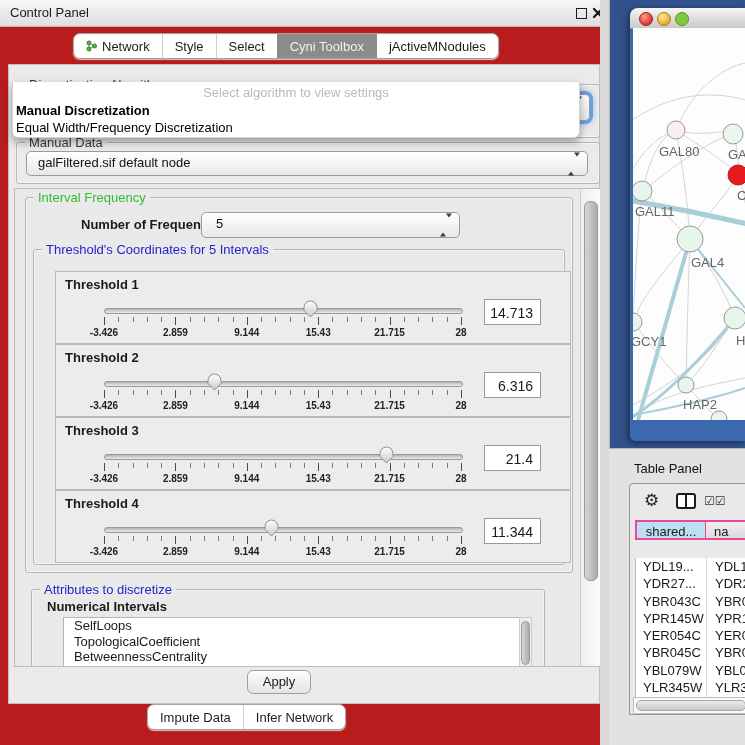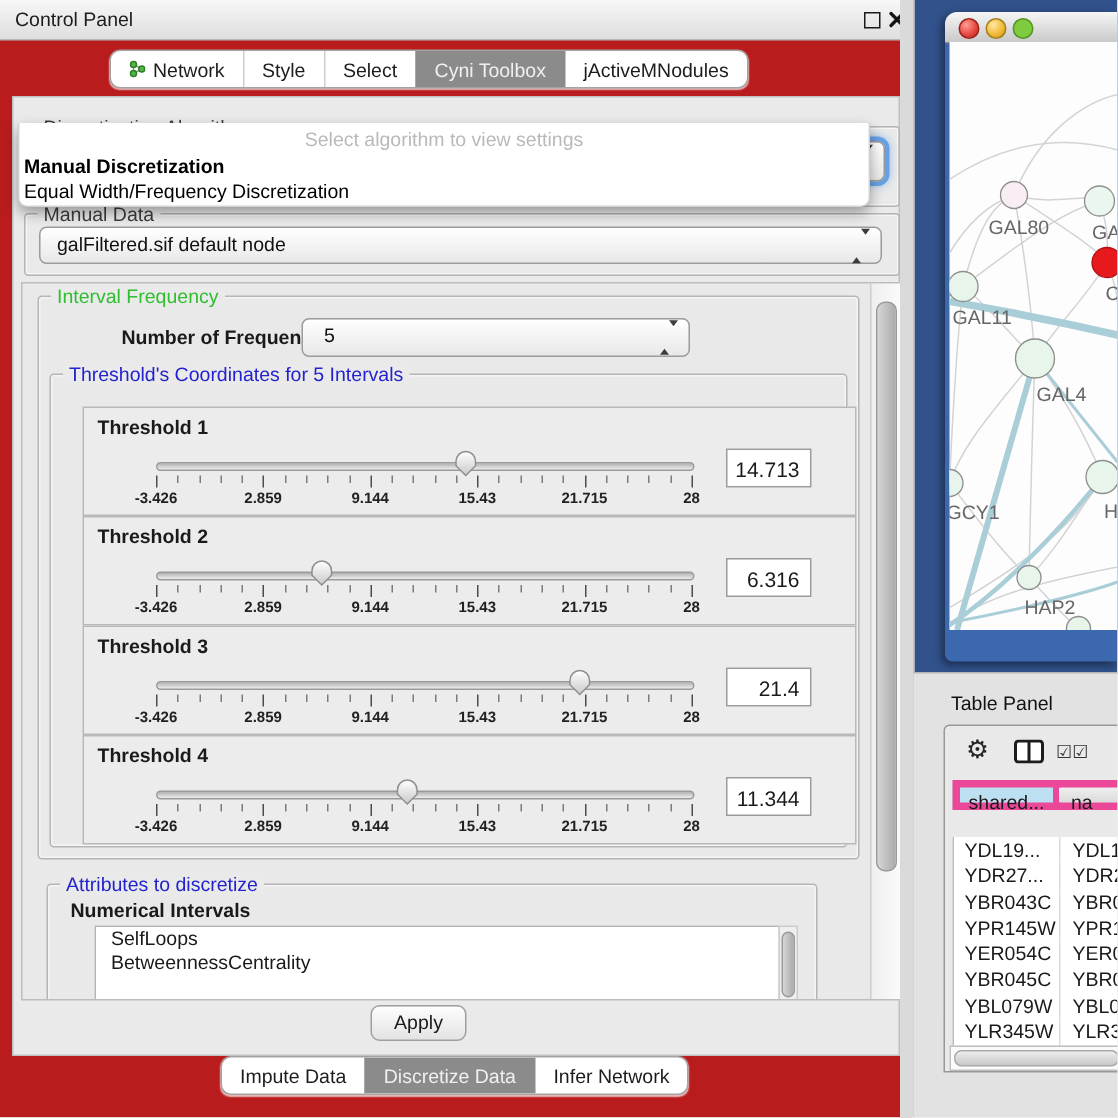--- a/index.html
+++ b/index.html
@@ -94,21 +94,21 @@
   #canvas{position:absolute;left:3px;top:20px;width:112px;height:392px;background:#fdfdfe;}
   .node-label{font-size:13px;fill:#666;font-family:"Liberation Sans","DejaVu Sans",sans-serif;}
 
   #dock{left:609px;top:448px;width:136px;height:297px;background:#e2e2e2;border-top:1px solid #b5b5b5;}
   #dock-title{position:absolute;left:25px;top:12px;color:#111;}
   #tbl-win{position:absolute;left:20px;top:34px;width:116px;height:230px;background:#e9e9e9;
            border:1px solid #979797;border-radius:4px 0 0 0;}
   #gear-ic{position:absolute;left:14px;top:6px;font-size:17px;color:#262626;}
   #col-ic{position:absolute;left:46px;top:9px;}
   #check-ic{position:absolute;left:74px;top:10px;font-size:12px;color:#333;letter-spacing:0px;}
-  .hdr-cell{position:absolute;top:36px;height:20px;line-height:20px;border:5px solid #ec4899;box-sizing:border-box;}
+  .hdr-cell{position:absolute;top:36px;height:20px;line-height:20px;border:2px solid #ec4899;box-sizing:border-box;}
   #hdr1{left:5px;width:72px;background:#bcdff1;text-align:center;}
   #hdr2{left:76px;width:62px;background:linear-gradient(#f0f0f0,#dadada);padding-left:8px;border-left:none;}
   #tbl-body{position:absolute;left:5px;top:74px;width:133px;height:155px;background:#fff;overflow:hidden;border-left:1px solid #bbb;}
   .trow{position:relative;height:17.3px;line-height:17.3px;white-space:nowrap;}
   .tc1{position:absolute;left:0;width:71px;padding-left:7px;border-right:1px solid #dcdcdc;box-sizing:border-box;}
   .tc2{position:absolute;left:72px;padding-left:7px;}
   #tbl-hsb{position:absolute;left:3px;top:213px;width:115px;height:15px;background:#fbfbfb;border:1px solid #bdbdbd;z-index:5;}
   #tbl-hsb .pill{position:absolute;left:2px;top:2px;width:108px;height:9px;border-radius:5px;
                  background:linear-gradient(#ededed,#c8c8c8);border:1px solid #a8a8a8;}
 
@@ -398,39 +398,37 @@
         </div>
         <div class="th-val">11.344</div>
       </div>
 
       <div class="group" style="left:16px;top:400px;width:512px;height:80px;">
         <span class="group-title gt-blue">Attributes to discretize</span>
       </div>
       <div class="abs" style="left:32px;top:410px;font-weight:bold;">Numerical Intervals</div>
       <div class="abs" style="left:48px;top:428px;width:455px;height:48px;background:#fff;border:1px solid #b5b5b5;overflow:hidden;">
           <div class="attr-item">SelfLoops</div>
+          <div class="attr-item">TopologicalCoefficient</div>
           <div class="attr-item">BetweennessCentrality</div>
         </div>
       <div class="abs" style="left:504px;top:428px;width:11px;height:48px;background:#efefef;border:1px solid #ccc;">
         <div class="sb-thumb" style="left:1px;top:3px;width:7px;height:42px;"></div>
       </div>
 
       <div class="vsb-track" style="left:565px;top:0;width:20px;height:477px;">
         <div class="sb-thumb" style="left:3px;top:12px;width:12px;height:378px;"></div>
       </div>
     </div>
 
     <div id="apply-btn" class="abs">Apply</div>
 
     <div class="abs segbar" style="left:147px;top:704px;justify-content:flex-end;">
         <div class="seg">
           <span>Impute Data</span>
-        </div>
-        <div class="seg seg-sel">
-          <span>Discretize Data</span>
         </div>
         <div class="seg">
           <span>Infer Network</span>
         </div>
       </div>
   </div>
 
   <div id="desktop" class="abs"></div>
   <div id="app-strip" class="abs"></div>
 

